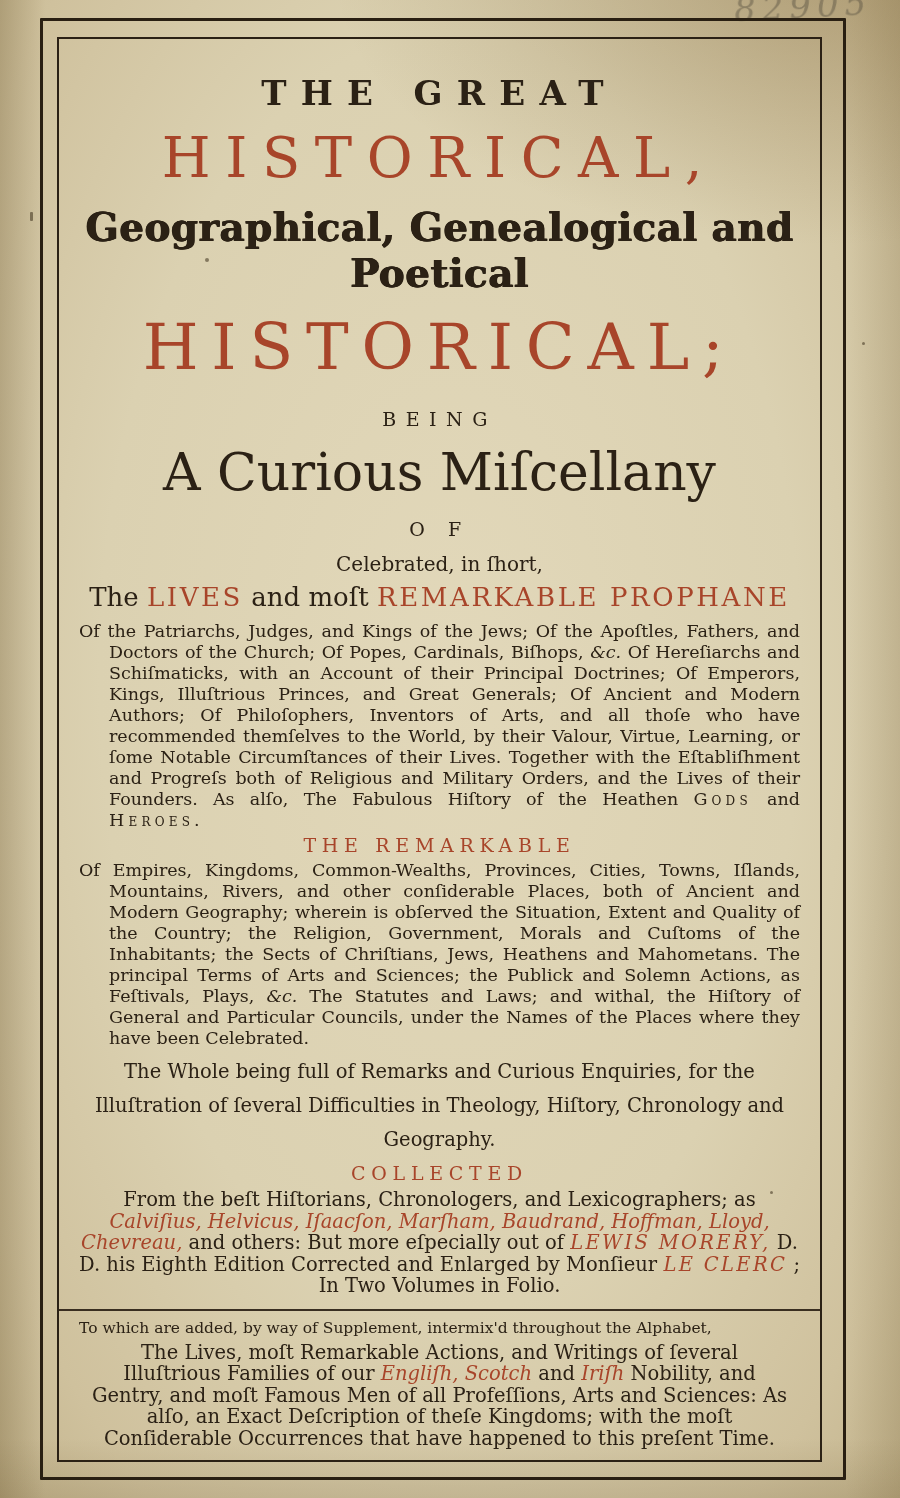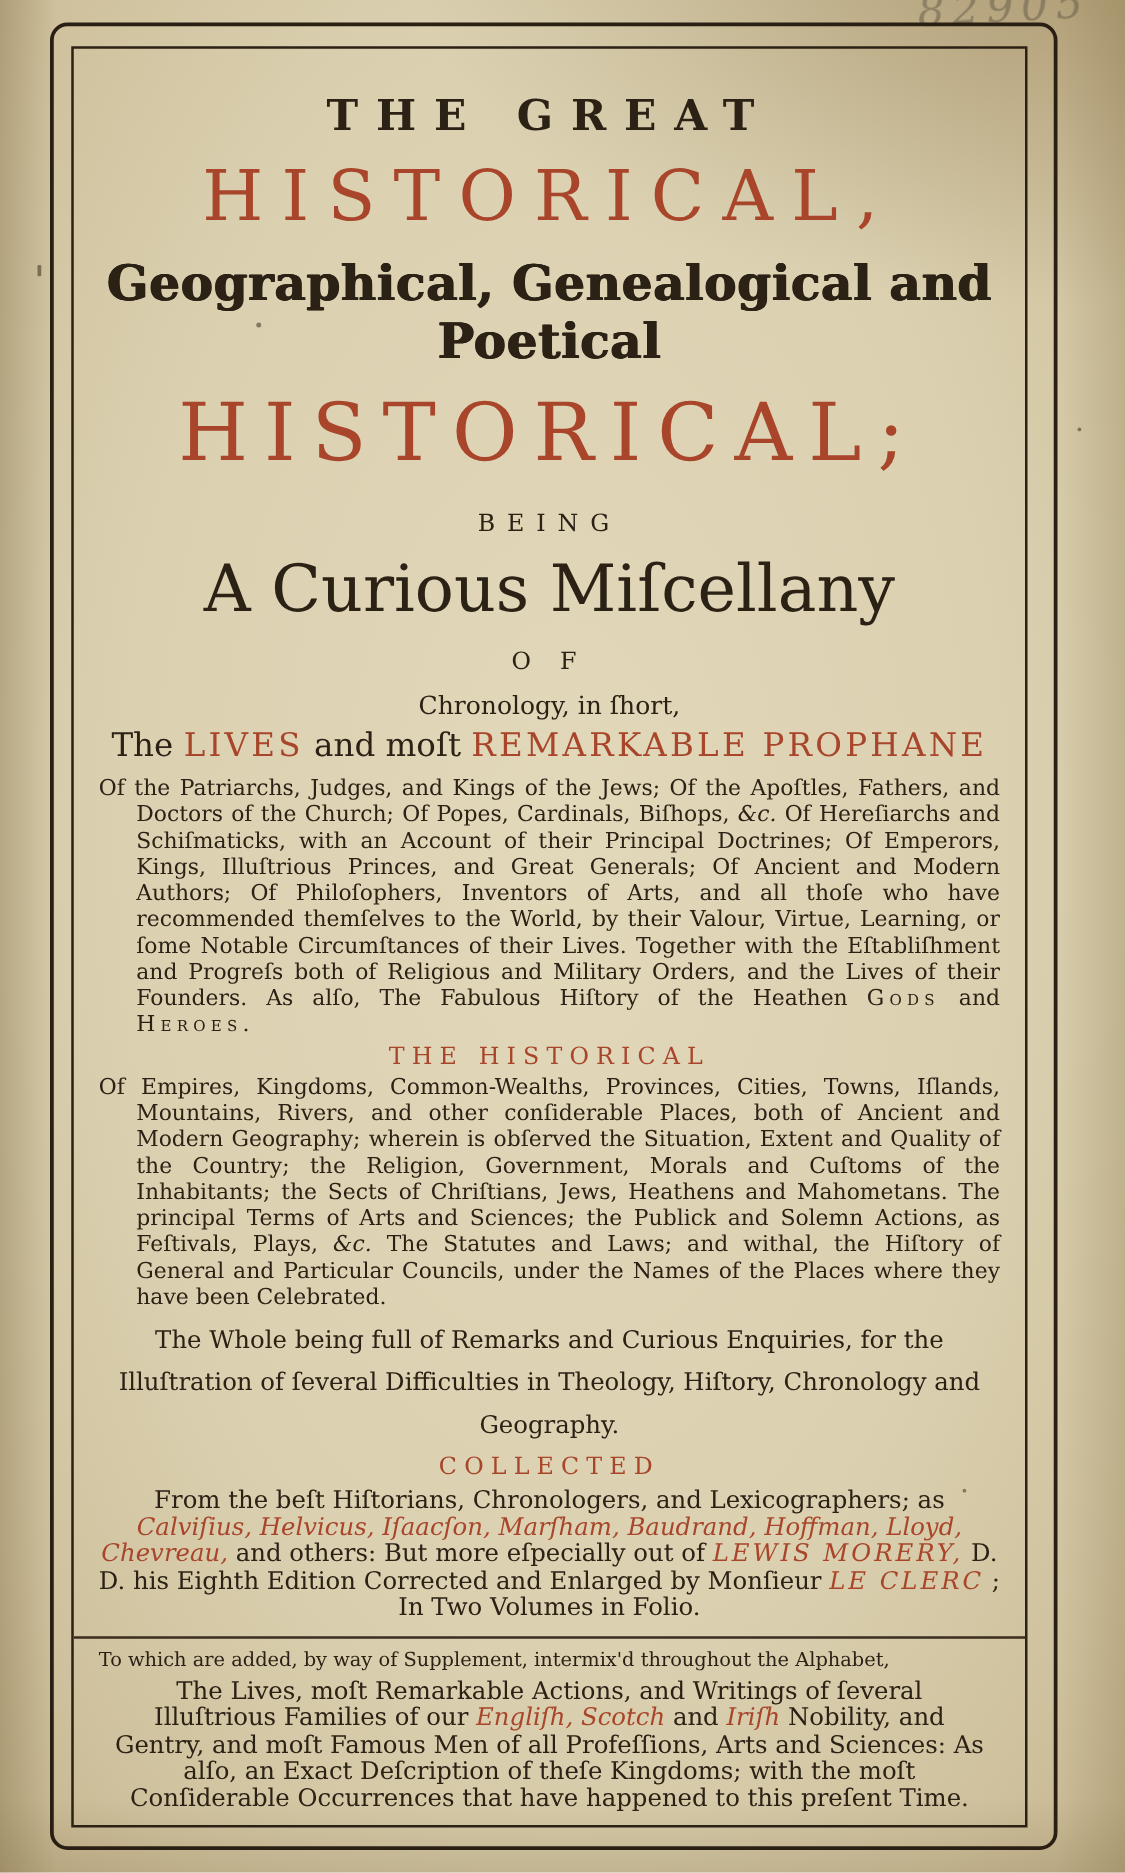--- a/index.html
+++ b/index.html
@@ -22,21 +22,21 @@
   }
   .pencil-mark{
     position:absolute;top:-14px;right:28px;
     font-size:34px;font-style:italic;letter-spacing:6px;
     color:rgba(95,88,70,.5);transform:rotate(-3deg);
     filter:blur(.4px);
   }
   .speck{position:absolute;border-radius:50%;background:rgba(60,48,28,.55);}
   .border-outer{
     position:absolute;left:40px;top:18px;width:806px;height:1462px;
-    border:3px solid #291f12;box-sizing:border-box;border-radius:14px;
+    border:3px solid #291f12;box-sizing:border-box;border-radius:1px;
   }
   .border-inner{
     position:absolute;left:14px;top:16px;right:21px;bottom:15px;
     border:2px solid #2b2115;box-sizing:border-box;overflow:hidden;
   }
   .content{padding:16px 20px 0 20px;text-align:center;}
   hr.rule{border:none;border-top:2px solid #2b2115;margin:0 -20px;opacity:.92;}
 
   
   .t-great{font-size:34px;letter-spacing:.42em;font-weight:600;margin-top:18px;}
@@ -82,26 +82,26 @@
   <div class="border-inner">
     <main class="content">
 
       <div class="t-great">THE GREAT</div>
       <div class="t-historical">HISTORICAL,</div>
       <div class="t-gothic">Geographical, Genealogical and Poetical</div>
       <div class="t-dictionary">HISTORICAL;</div>
       <div class="t-being">BEING</div>
       <div class="t-miscellany">A Curious Miſcellany</div>
       <div class="t-of">O F</div>
-      <div class="t-containing">Chronology, in ſhort,</div>
+      <div class="t-containing">Celebrated, in ſhort,</div>
       <div class="t-lives"><span class="run-k">The </span><span class="run-rsp">LIVES</span><span class="run-k"> and moſt </span><span class="run-rsp">REMARKABLE PROPHANE</span></div>
 
       <p class="para" style="margin-bottom:0;"><span class="run-k">Of the Patriarchs, Judges, and Kings of the Jews; Of the Apoſtles, Fathers, and Doctors of the Church; Of Popes, Cardinals, Biſhops, </span><span class="run-ki">&amp;c.</span><span class="run-k"> Of Hereſiarchs and Schiſmaticks, with an Account of their Principal Doctrines; Of Emperors, Kings, Illuſtrious Princes, and Great Generals; Of Ancient and Modern Authors; Of Philoſophers, Inventors of Arts, and all thoſe who have recommended themſelves to the World, by their Valour, Virtue, Learning, or ſome Notable Circumſtances of their Lives. Together with the Eſtabliſhment and Progreſs both of Religious and Military Orders, and the Lives of their Founders. As alſo, The Fabulous Hiſtory of the Heathen </span><span class="run-ksp">Gods</span><span class="run-k"> and </span><span class="run-ksp">Heroes.</span></p>
 
-      <div class="h-red">THE HISTORICAL</div>
+      <div class="h-red">THE REMARKABLE</div>
 
       <p class="para" style="margin-top:4px;margin-bottom:0;"><span class="run-k">Of Empires, Kingdoms, Common-Wealths, Provinces, Cities, Towns, Iſlands, Mountains, Rivers, and other conſiderable Places, both of Ancient and Modern Geography; wherein is obſerved the Situation, Extent and Quality of the Country; the Religion, Government, Morals and Cuſtoms of the Inhabitants; the Sects of Chriſtians, Jews, Heathens and Mahometans. The principal Terms of Arts and Sciences; the Publick and Solemn Actions, as Feſtivals, Plays, </span><span class="run-ki">&amp;c.</span><span class="run-k"> The Statutes and Laws; and withal, the Hiſtory of General and Particular Councils, under the Names of the Places where they have been Celebrated.</span></p>
 
       <div class="para-center" style="margin-top:6px;">The Whole being full of Remarks and Curious Enquiries, for the Illuſtration of ſeveral Difficulties in Theology, Hiſtory, Chronology and Geography.</div>
 
       <div class="h-red" style="margin-top:5px;">COLLECTED</div>
 
       <div class="para-center-sm"><span class="run-k">From the beſt Hiſtorians, Chronologers, and Lexicographers; as </span><span class="run-ri">Calviſius, Helvicus, Iſaacſon, Marſham, Baudrand, Hoffman, Lloyd, Chevreau,</span><span class="run-k"> and others: But more eſpecially out of </span><span class="run-risp">LEWIS MORERY,</span><span class="run-k"> D. D. his Eighth Edition Corrected and Enlarged by Monſieur </span><span class="run-risp">LE CLERC</span><span class="run-k"> ; In Two Volumes in Folio.</span></div>
 
       <hr class="rule" style="margin-top:12px;">

